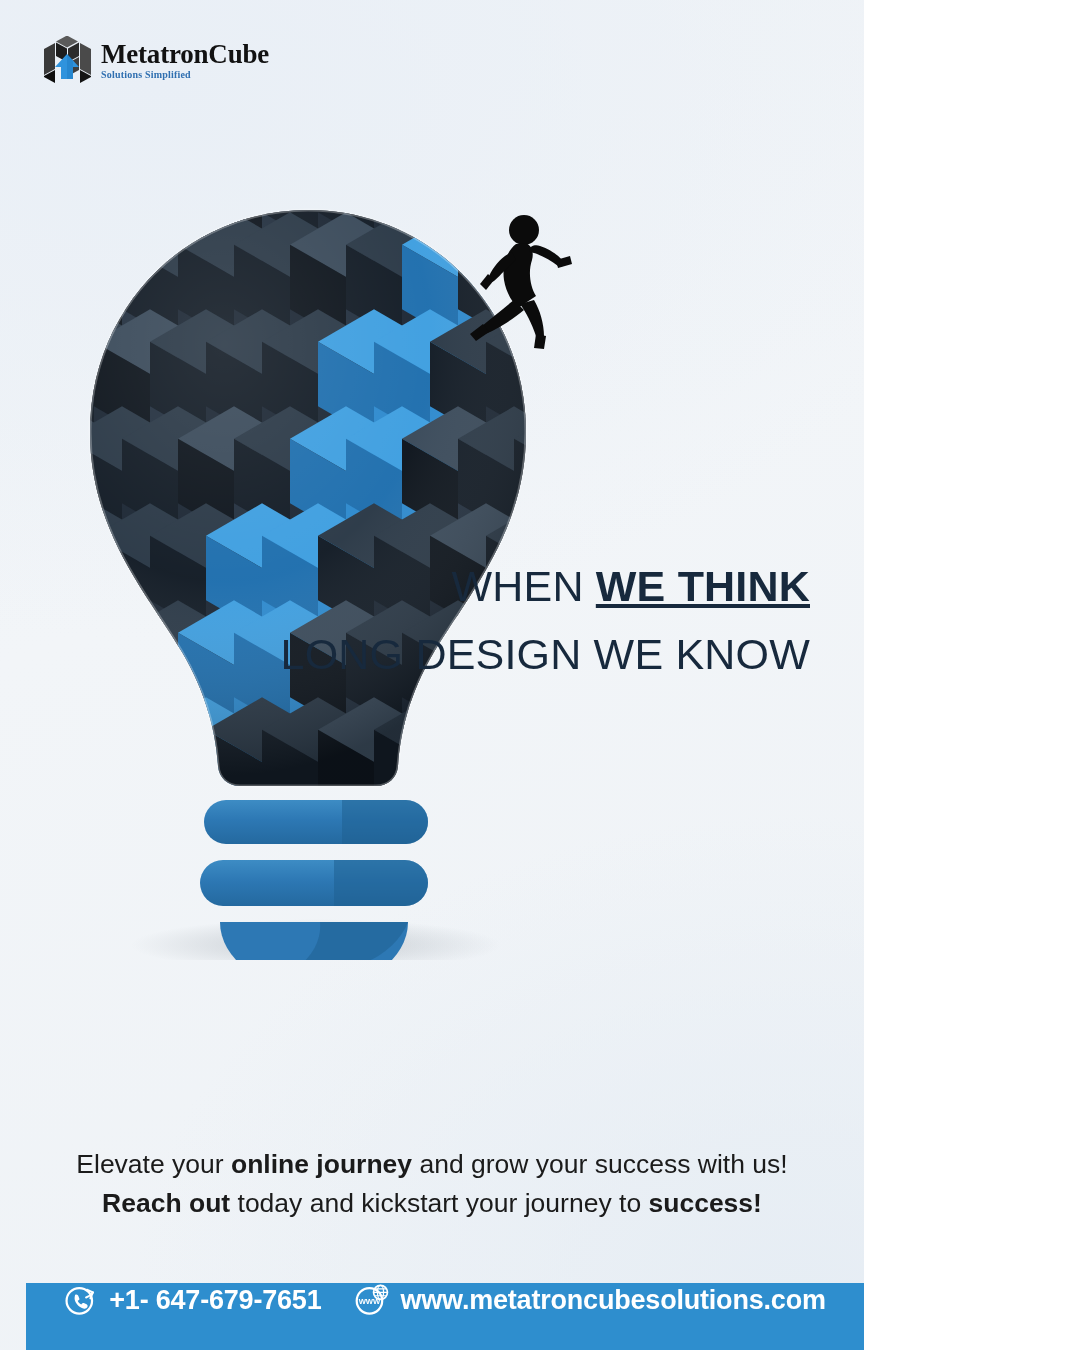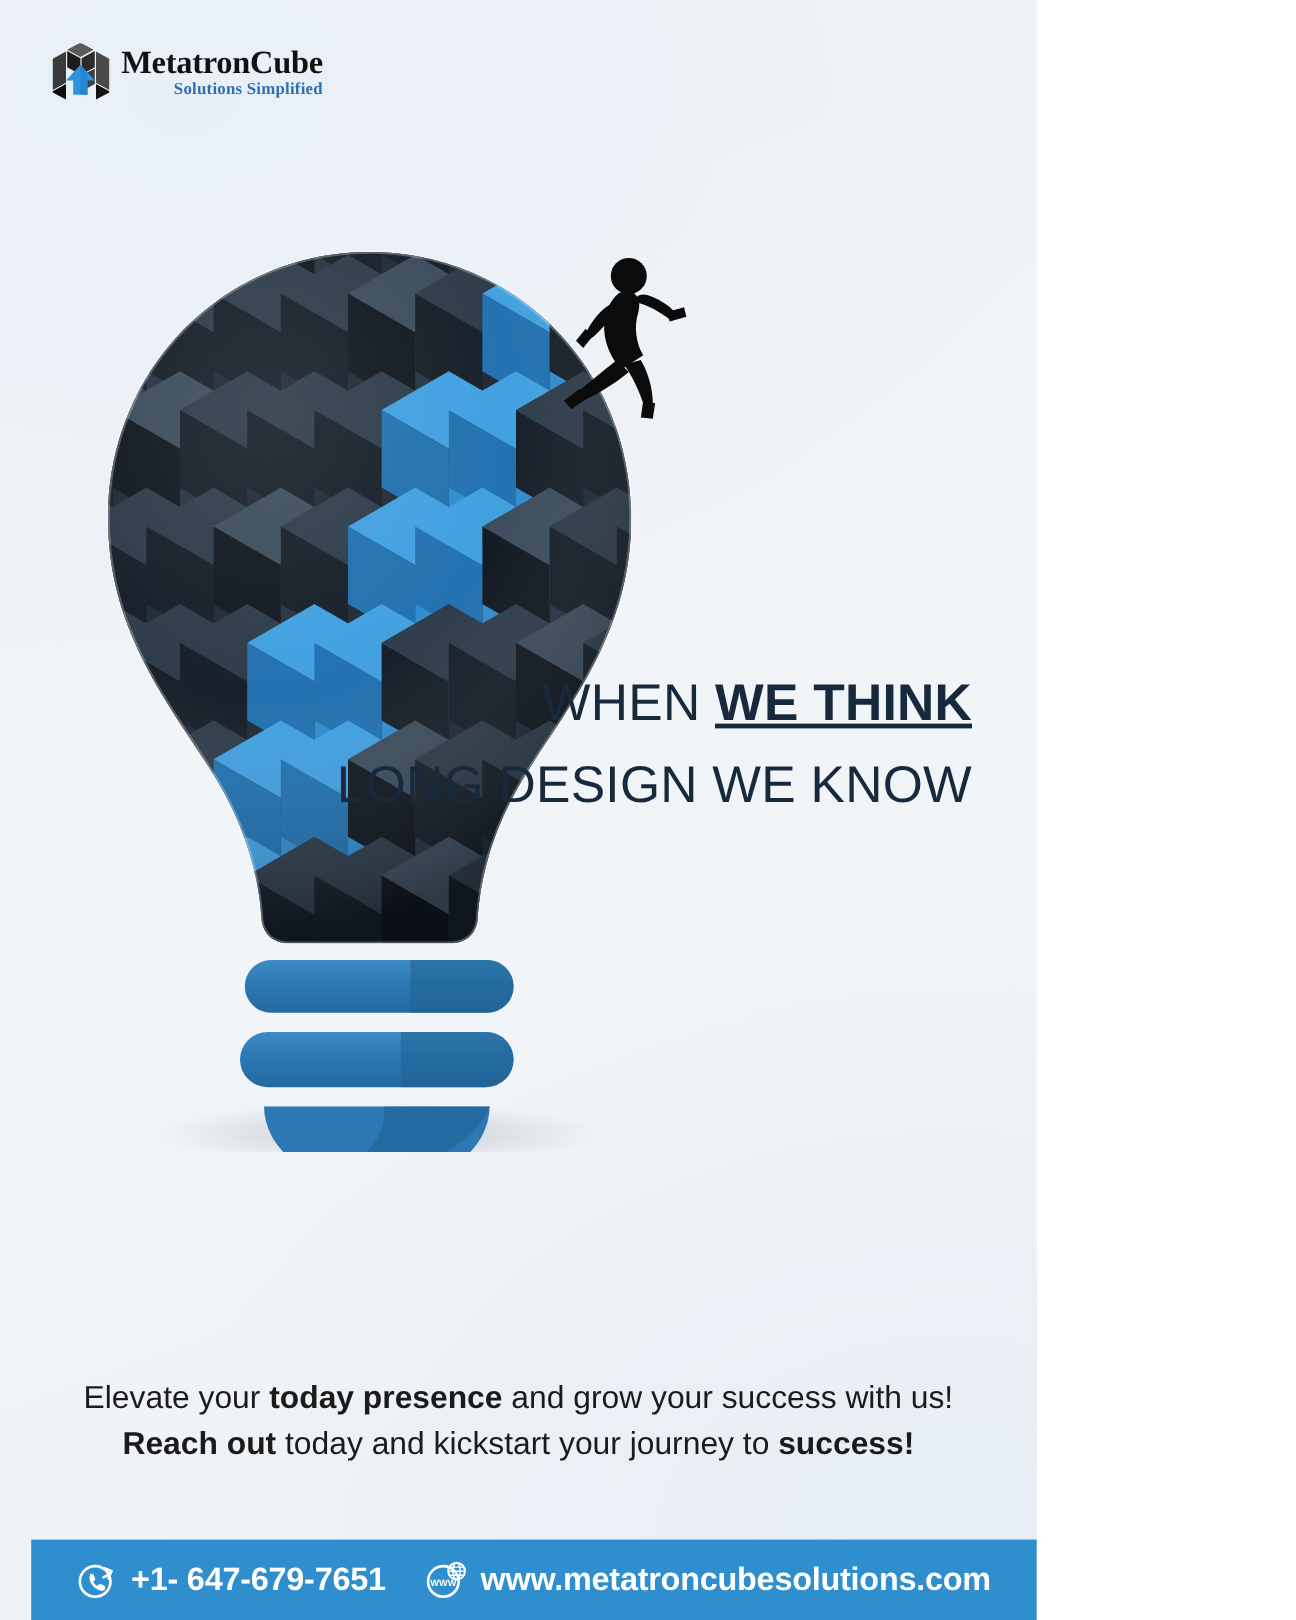--- a/index.html
+++ b/index.html
@@ -47,24 +47,23 @@
     font-family: "Liberation Serif", serif;
     font-weight: bold;
     font-size: 27px;
     letter-spacing: -0.2px;
     color: #121212;
     white-space: nowrap;
   }
   #logo-tagline {
     font-family: "Liberation Serif", serif;
     font-weight: bold;
-    font-size: 14px;
+    font-size: 10px;
     color: #2f6fb0;
     letter-spacing: 0.2px;
-    text-align: right;
     margin-top: 2px;
     white-space: nowrap;
   }
 
   
   #bulb-wrap {
     position: absolute;
     left: 58px;
     top: 200px;
     width: 520px;
@@ -150,21 +149,21 @@
 
   
   #footer {
     position: absolute;
     left: 0;
     right: 0;
     bottom: 0;
     height: 67px;
     background: #2e8ece;
     display: flex;
-    align-items: center;
+    align-items: flex-start;
     justify-content: center;
     gap: 34px;
     margin-left: 26px;
   }
   .footer-item {
     display: flex;
     align-items: center;
     gap: 11px;
   }
   .footer-icon {
@@ -697,21 +696,21 @@
     </svg>
   </div>
 
   <div id="headline">
     <div class="headline-line"><span class="hl-reg">WHEN </span><span class="hl-bold">WE THINK</span></div>
     <div class="headline-line hl-reg">LONG DESIGN WE KNOW</div>
   </div>
 
 
   <div id="tagline">
-    <span class="tagline-line"><span>Elevate your </span><b>today presence</b><span> and grow your success with us!</span></span>
+    <span class="tagline-line"><span>Elevate your </span><b>online journey</b><span> and grow your success with us!</span></span>
     <span class="tagline-line"><b>Reach out</b><span> today and kickstart your journey to </span><b>success!</b></span>
   </div>
 
   <div id="footer">
 
     <div class="footer-item">
       <svg class="footer-icon" viewBox="0 0 40 40">
         <circle cx="18" cy="21" r="15" fill="none" stroke="#ffffff" stroke-width="2.6"></circle>
         <path d="M13 14 c2 -1 3.4 0 4 1.6 l1 2.6 c0.4 1 0 1.7 -0.9 2.2 l-1 0.6 c0.8 2 2.2 3.5 4.2 4.4 l0.7 -1 c0.6 -0.9 1.3 -1.2 2.3 -0.8 l2.6 1 c1.7 0.7 2.5 2.1 1.5 4 c-0.8 1.5 -2.6 2 -4.6 1.4 c-4.6 -1.4 -8.6 -5.3 -10 -9.8 c-0.6 -2.1 -0.2 -4.4 0.2 -6.2 z" fill="#ffffff"></path>
         <path d="M27 8 l7 3 l-3 7" fill="none" stroke="#ffffff" stroke-width="2.4" stroke-linecap="round" stroke-linejoin="round"></path>

